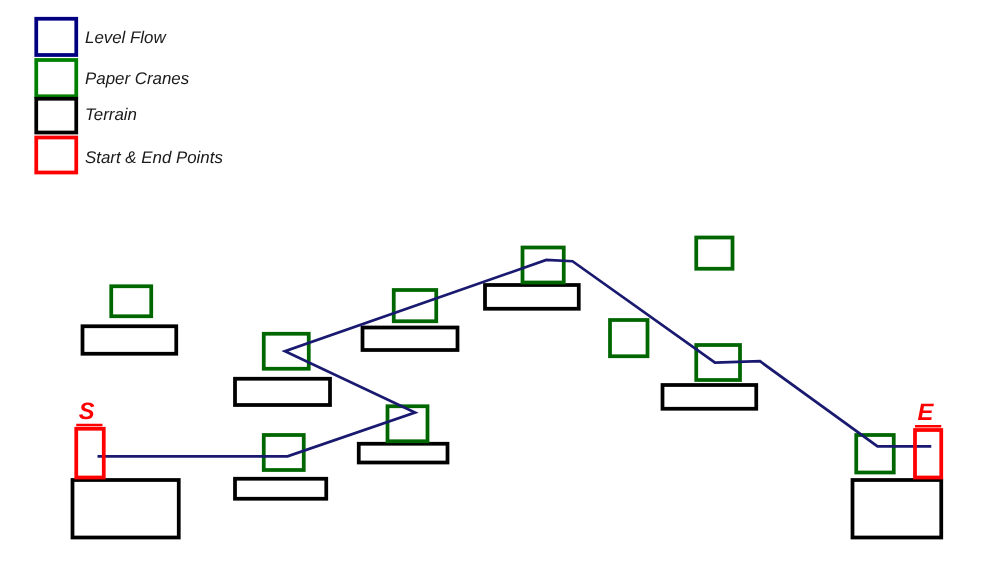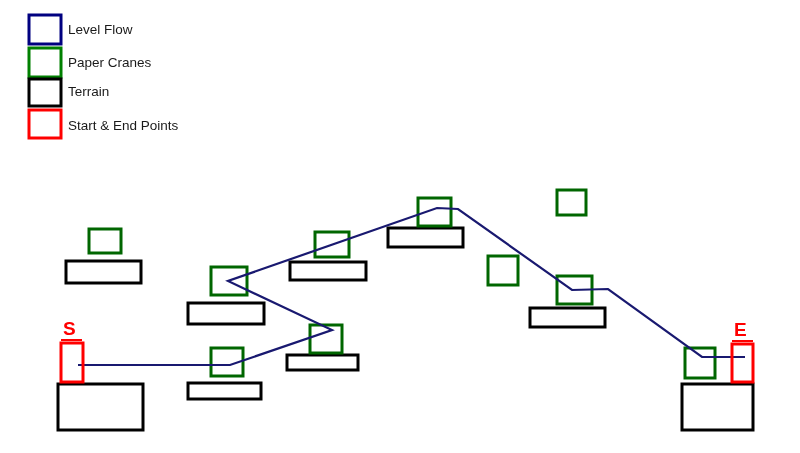--- a/index.html
+++ b/index.html
@@ -9,20 +9,21 @@
   }
   body {
     font-family: "Liberation Sans", sans-serif;
   }
   #canvas {
     position: relative;
     width: 800px;
     height: 453px;
     background: #ffffff;
     overflow: hidden;
+    font-style: italic;
   }
   #diagram-svg {
     position: absolute;
     left: 0;
     top: 0;
     width: 800px;
     height: 453px;
   }
   .legend-label {
     font-family: "Liberation Sans", sans-serif;

